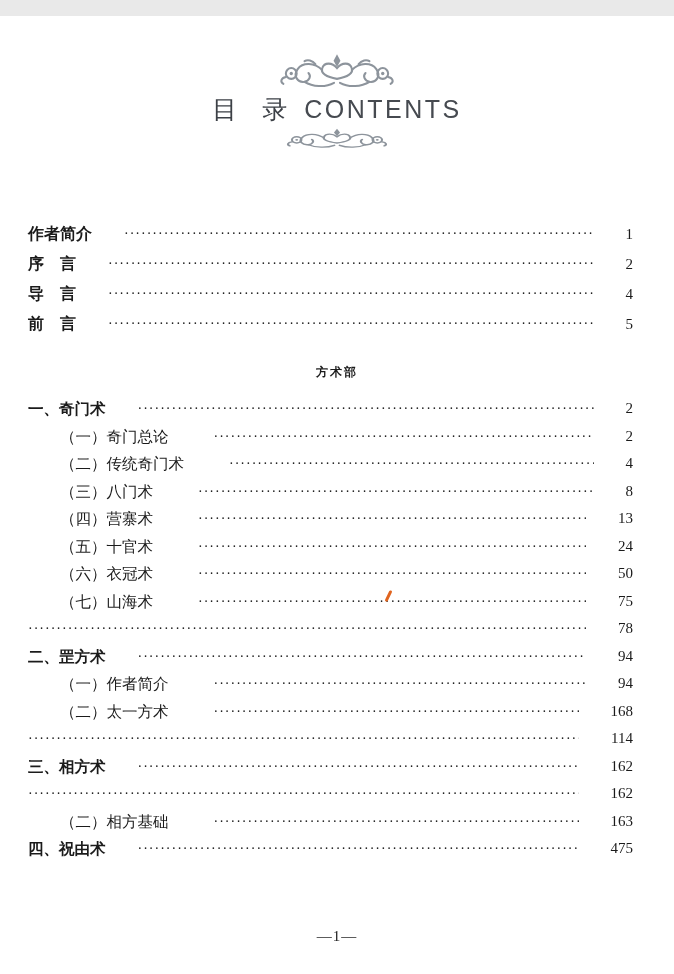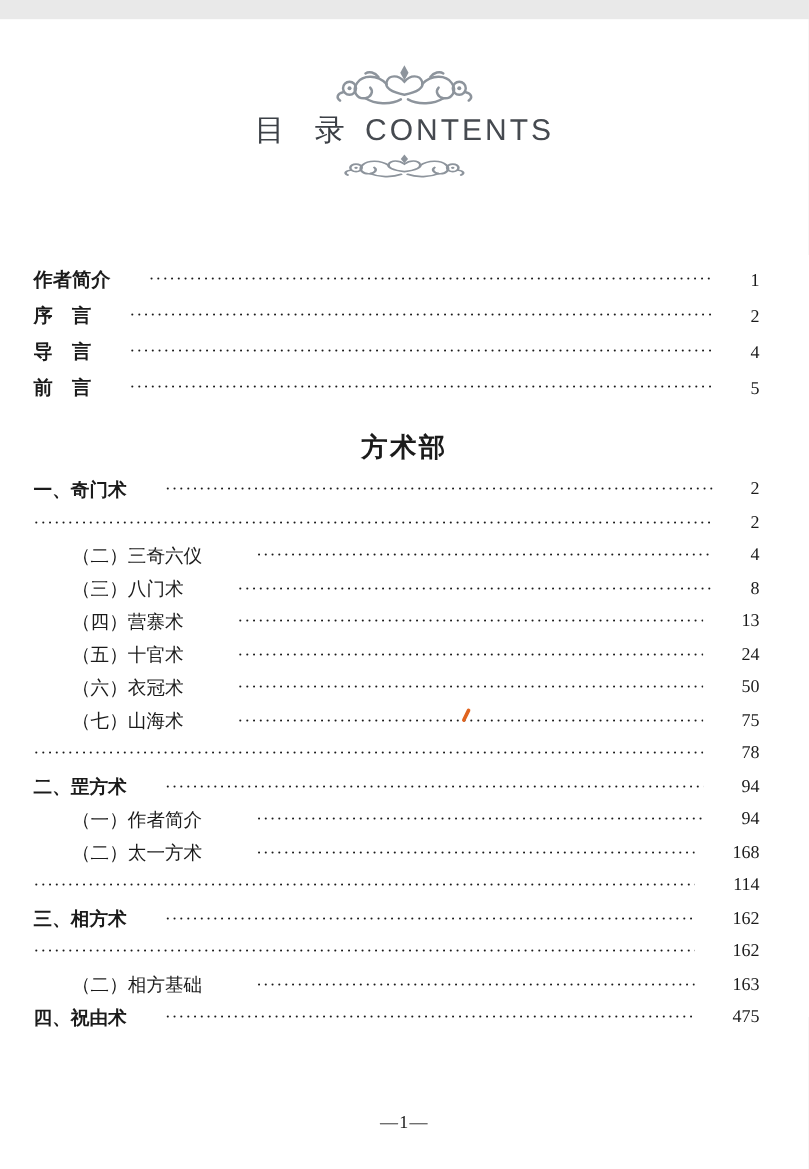--- a/index.html
+++ b/index.html
@@ -30,21 +30,21 @@
   .lbl{white-space:nowrap;}
   .row.l1 .lbl{font-weight:600;}
   .row.l2 .lbl{margin-left:32px;margin-right:13px;font-weight:400;}
   .dots{
     flex:1;overflow:hidden;white-space:nowrap;
     font-size:14px;letter-spacing:1px;color:#1b1b1b;
   }
   .pg{white-space:nowrap;font-size:15px;}
   
   .part-hdr{
-    text-align:center;font-size:22px;font-weight:700;
+    text-align:center;font-size:12px;font-weight:700;
     margin:22px 0 11px;height:23px;line-height:23px;letter-spacing:2px;
   }
   
   .footer{
     position:absolute;top:912px;left:0;right:0;
     text-align:center;font-size:15px;letter-spacing:1px;
   }
   
   .stray{
     position:absolute;left:387px;top:574px;width:3px;height:12px;
@@ -116,25 +116,26 @@
 
   <h2 class="part-hdr">方术部</h2>
 
   <ul class="toc main">
       <li class="row l1">
     <span class="lbl">一、奇门术</span>
     <span class="dots">········································································································································································································</span>
     <span class="pg">2</span>
   </li>
       <li class="row l2">
+    <span class="lbl">（一）奇门总论</span>
     <span class="dots">········································································································································································································</span>
     <span class="pg">2</span>
   </li>
       <li class="row l2">
-    <span class="lbl">（二）三奇六仪</span>
+    <span class="lbl">（二）传统奇门术</span>
     <span class="dots">········································································································································································································</span>
     <span class="pg">4</span>
   </li>
       <li class="row l2">
     <span class="lbl">（三）八门术</span>
     <span class="dots">········································································································································································································</span>
     <span class="pg">8</span>
   </li>
       <li class="row l2">
     <span class="lbl">（四）营寨术</span>

